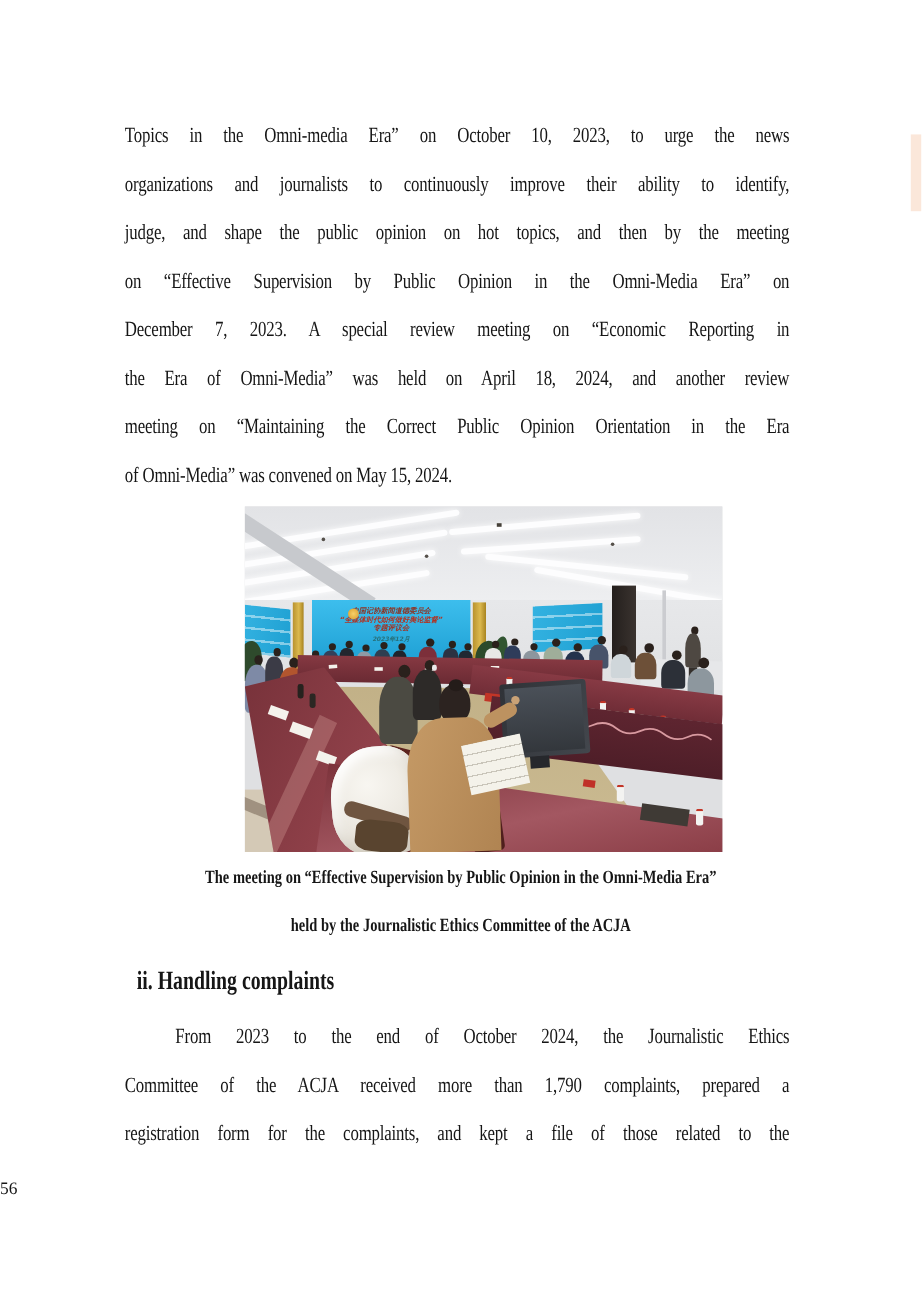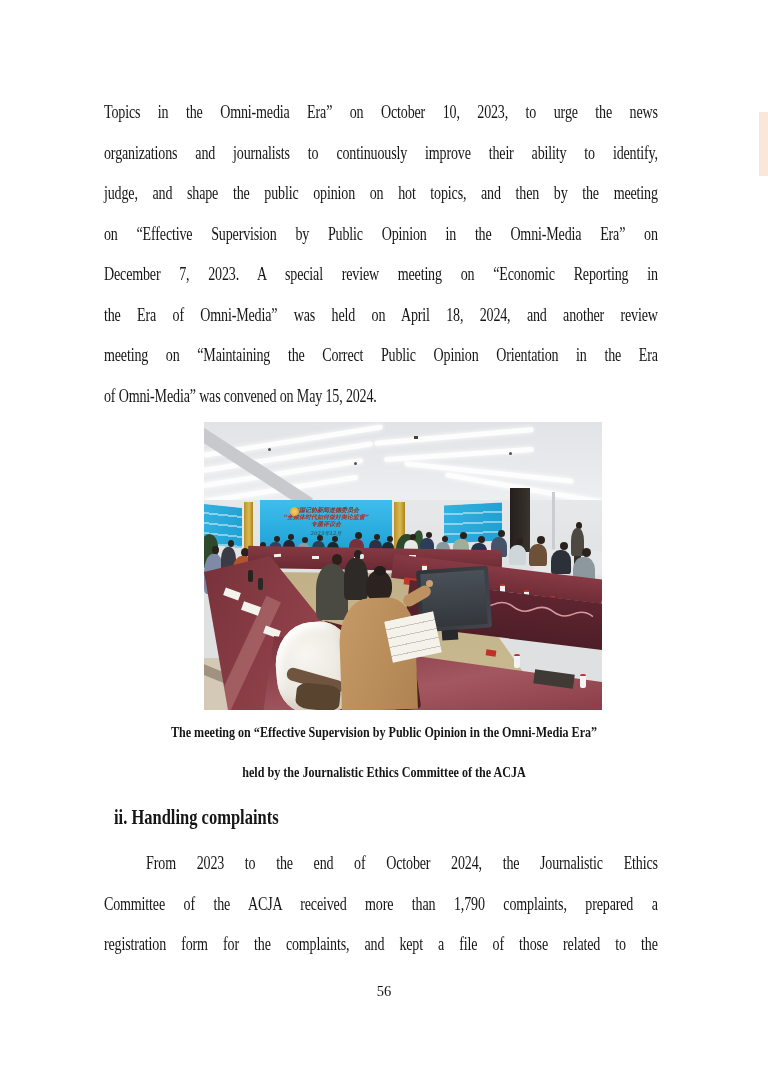--- a/index.html
+++ b/index.html
@@ -9,21 +9,21 @@
   .tblock{position:absolute;left:104px;width:710px;transform:scaleX(0.78);transform-origin:left top;}
   .tline{font-size:18px;line-height:40.5px;letter-spacing:-0.2px;
          text-align:justify;text-align-last:justify;white-space:normal;}
   .tline.last{text-align:left;text-align-last:left;}
   .tline.indent{text-indent:54px;}
   .caption{position:absolute;left:24px;width:720px;top:712px;transform:scaleX(0.78);transform-origin:center top;
            font-weight:bold;font-size:15.5px;line-height:40px;text-align:center;}
   .caption div{white-space:nowrap;}
   .heading{position:absolute;left:114px;top:804px;margin:0;font-size:22px;font-weight:bold;
            transform:scaleX(0.75);transform-origin:left top;white-space:nowrap;}
-  .pagenum{position:absolute;left:0;right:0;top:983px;text-align:center;font-size:14.5px;}
+  .pagenum{position:absolute;left:0;right:0;top:983px;text-align:left;font-size:14.5px;}
   .peach{position:absolute;left:759px;top:112px;width:9px;height:64px;background:#fadfcd;opacity:.75;}
 
   
   .ph{position:absolute;left:204px;top:422px;width:398px;height:288px;overflow:hidden;
       background:#dfe0e2;}
   .ph i,.ph b,.ph s{position:absolute;display:block;text-decoration:none;}
   .lt{position:absolute;background:#fdfdfe;height:5px;border-radius:3px;box-shadow:0 0 5px rgba(255,255,255,.95);}
   .hd{background:#2a211c;border-radius:50%;}
   .pp{border-radius:45% 45% 14% 14%;}
   .bt{background:#f3f3f1;border-radius:2px;border-top:2px solid #c23527;}

